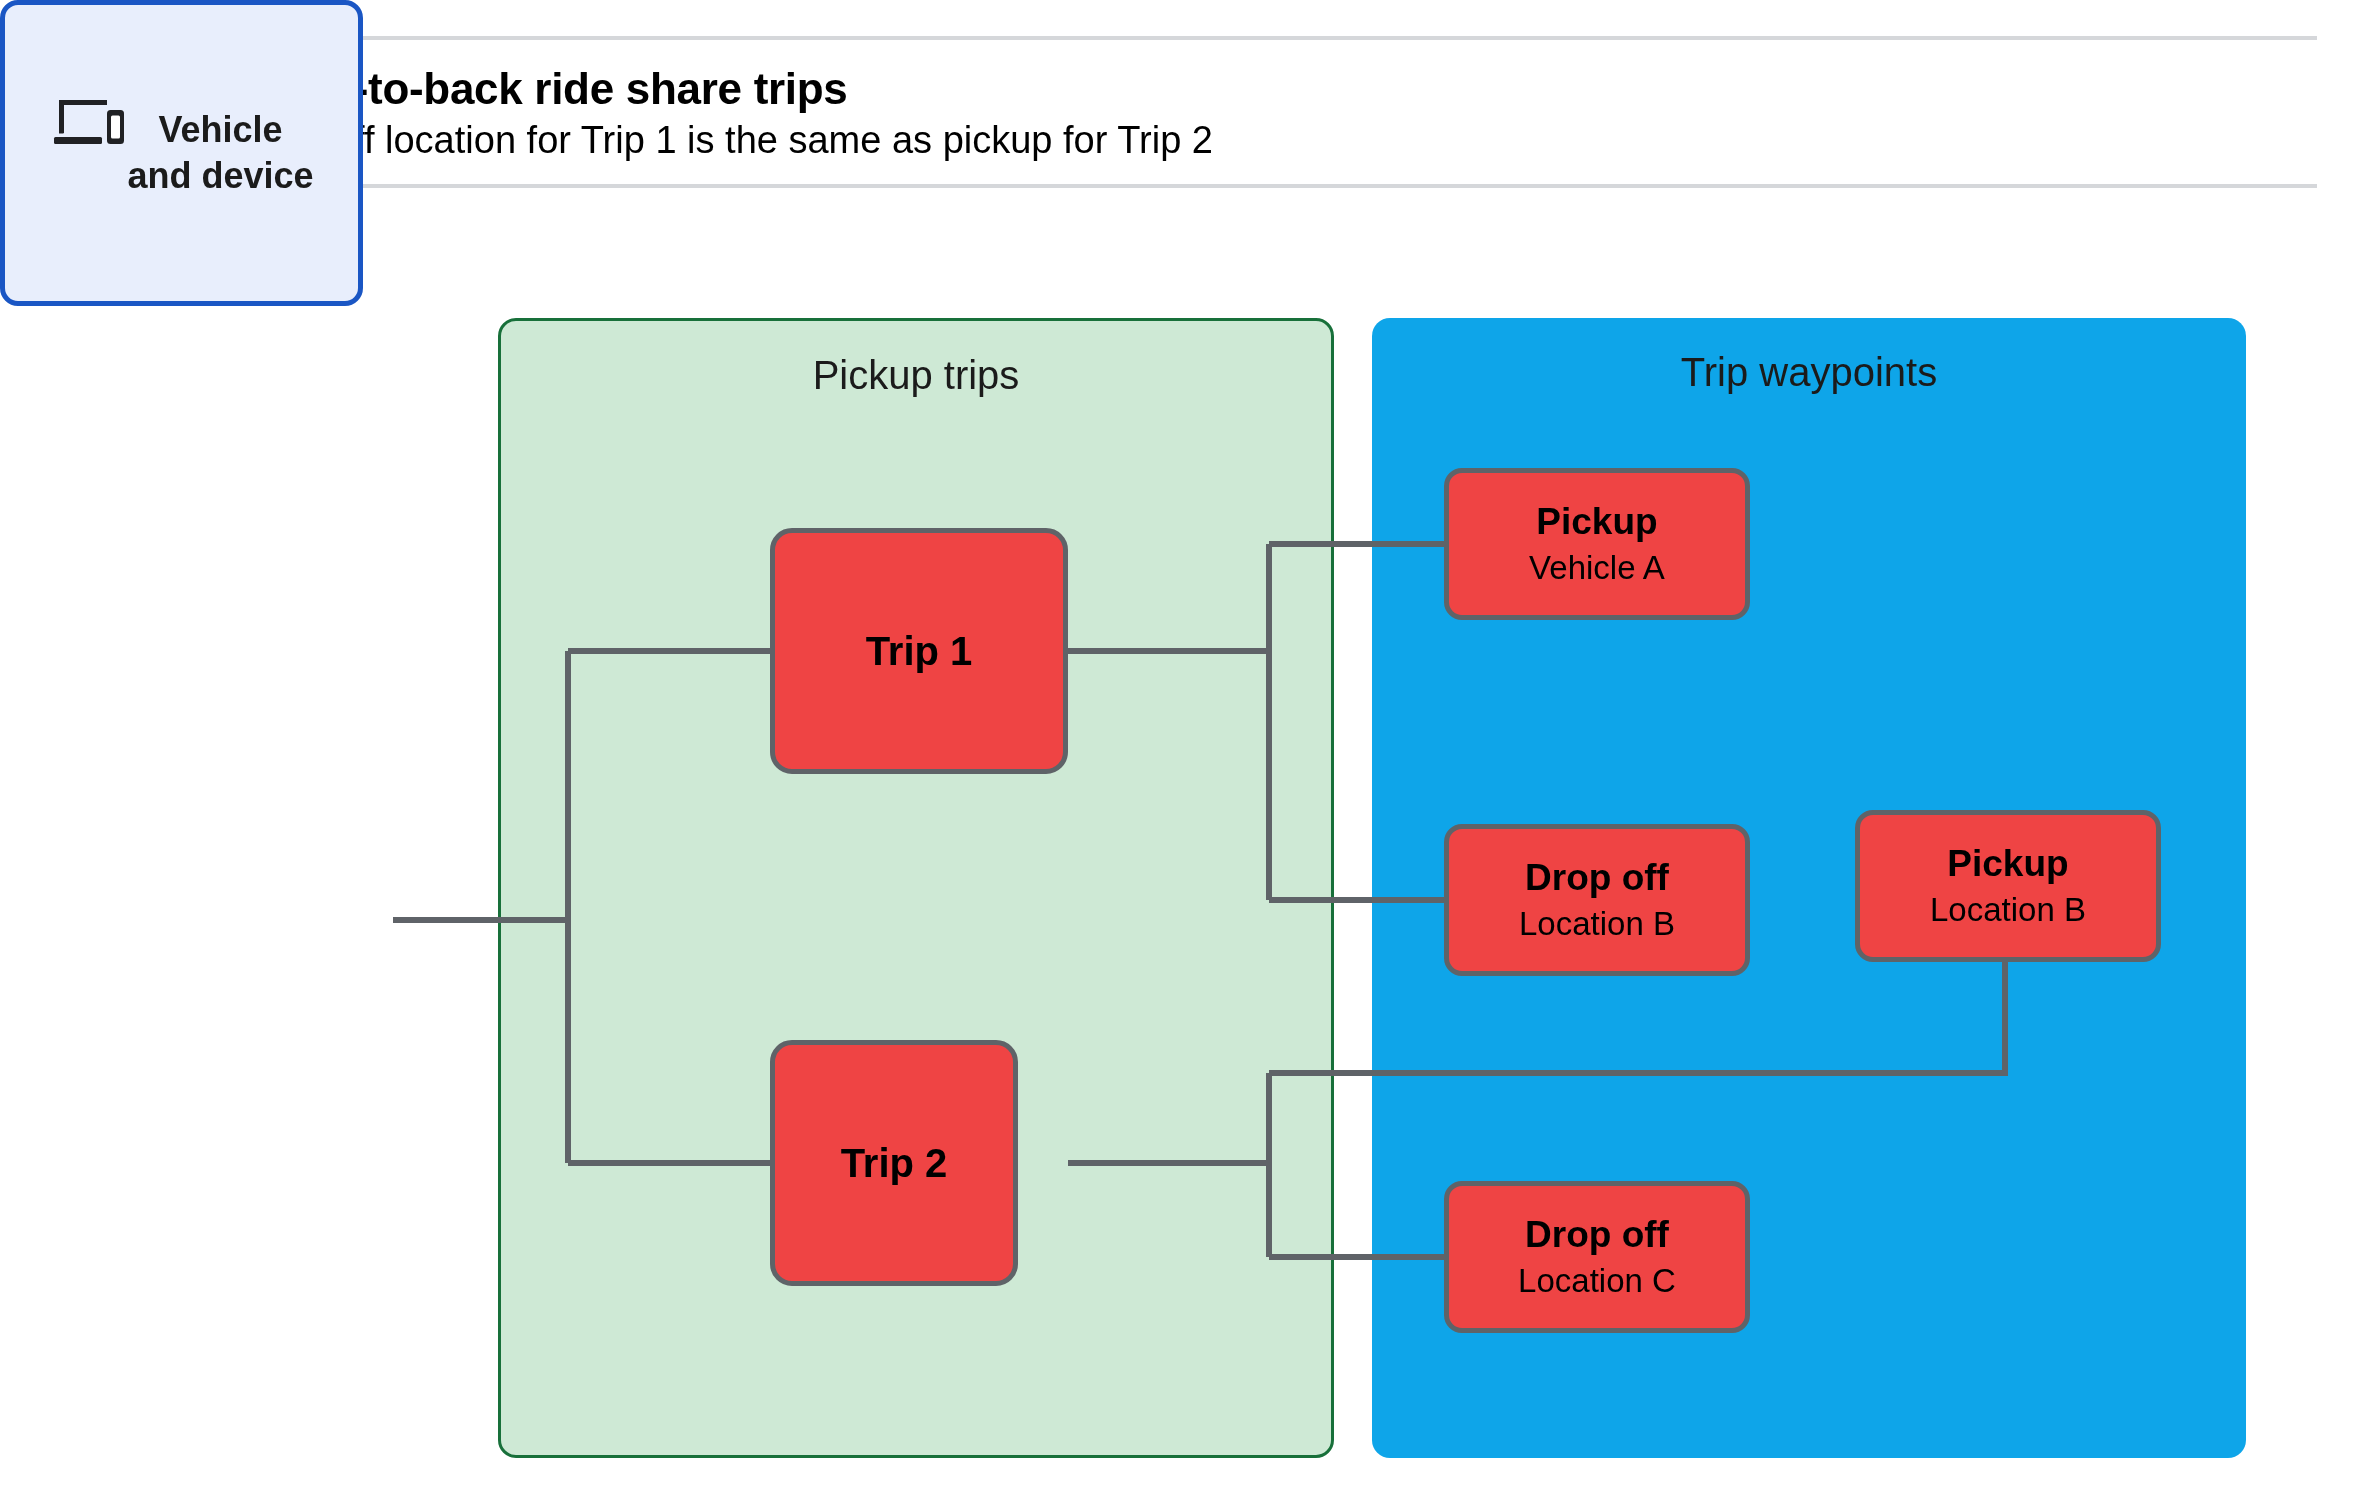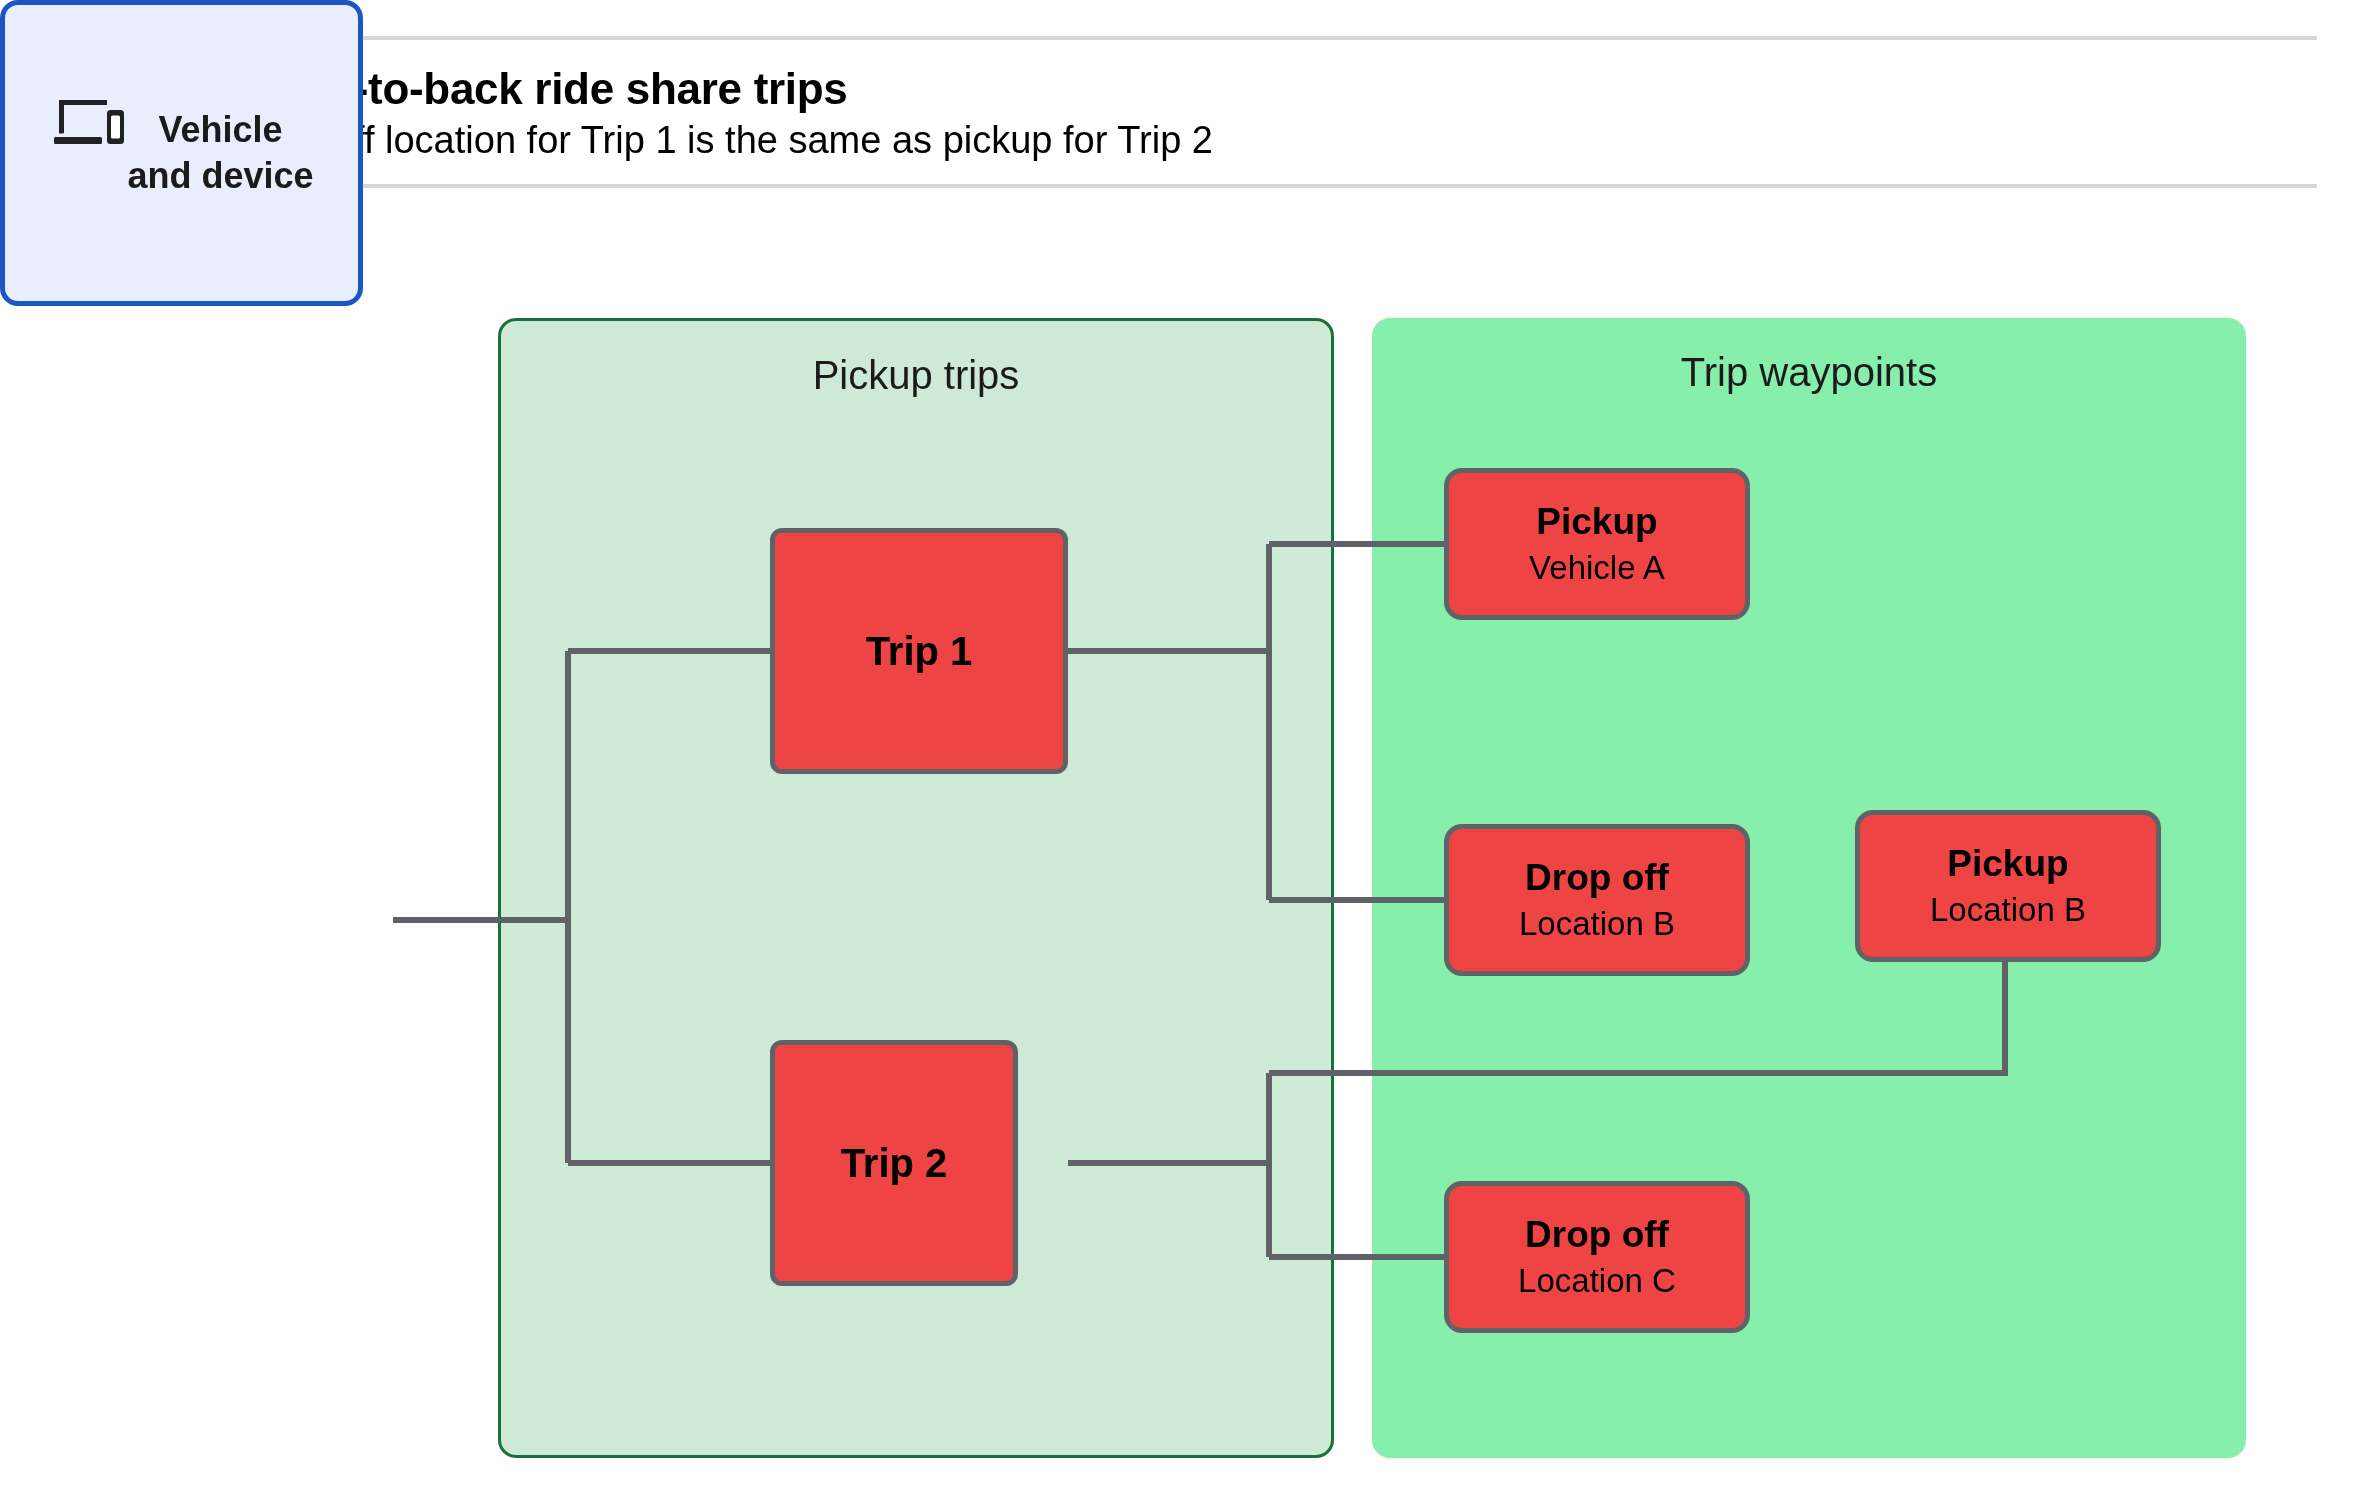--- a/index.html
+++ b/index.html
@@ -66,21 +66,21 @@
   .group {
     position: absolute;
     border-radius: 18px;
     box-sizing: border-box;
   }
   .group-green {
     background: #cee9d5;
     border: 3px solid #18703a;
   }
   .group-orange {
-    background: #86efac;
+    background: #0ea5e9;
     border: 3px solid #f58б00;
     border-color: #f58a00;
   }
   .group-title {
     position: absolute;
     top: 32px;
     left: 0;
     width: 100%;
     text-align: center;
     font-size: 40px;
@@ -95,21 +95,21 @@
     background: #ef4444;
     border: 5px solid #5f6368;
     border-radius: 18px;
     display: flex;
     flex-direction: column;
     align-items: center;
     justify-content: center;
     text-align: center;
   }
   .node-trip {
-    border-radius: 12px;
+    border-radius: 22px;
   }
   .node-title {
     font-size: 37px;
     font-weight: bold;
     color: #000000;
     line-height: 1.18;
   }
   .node-sub {
     font-size: 33px;
     font-weight: normal;

